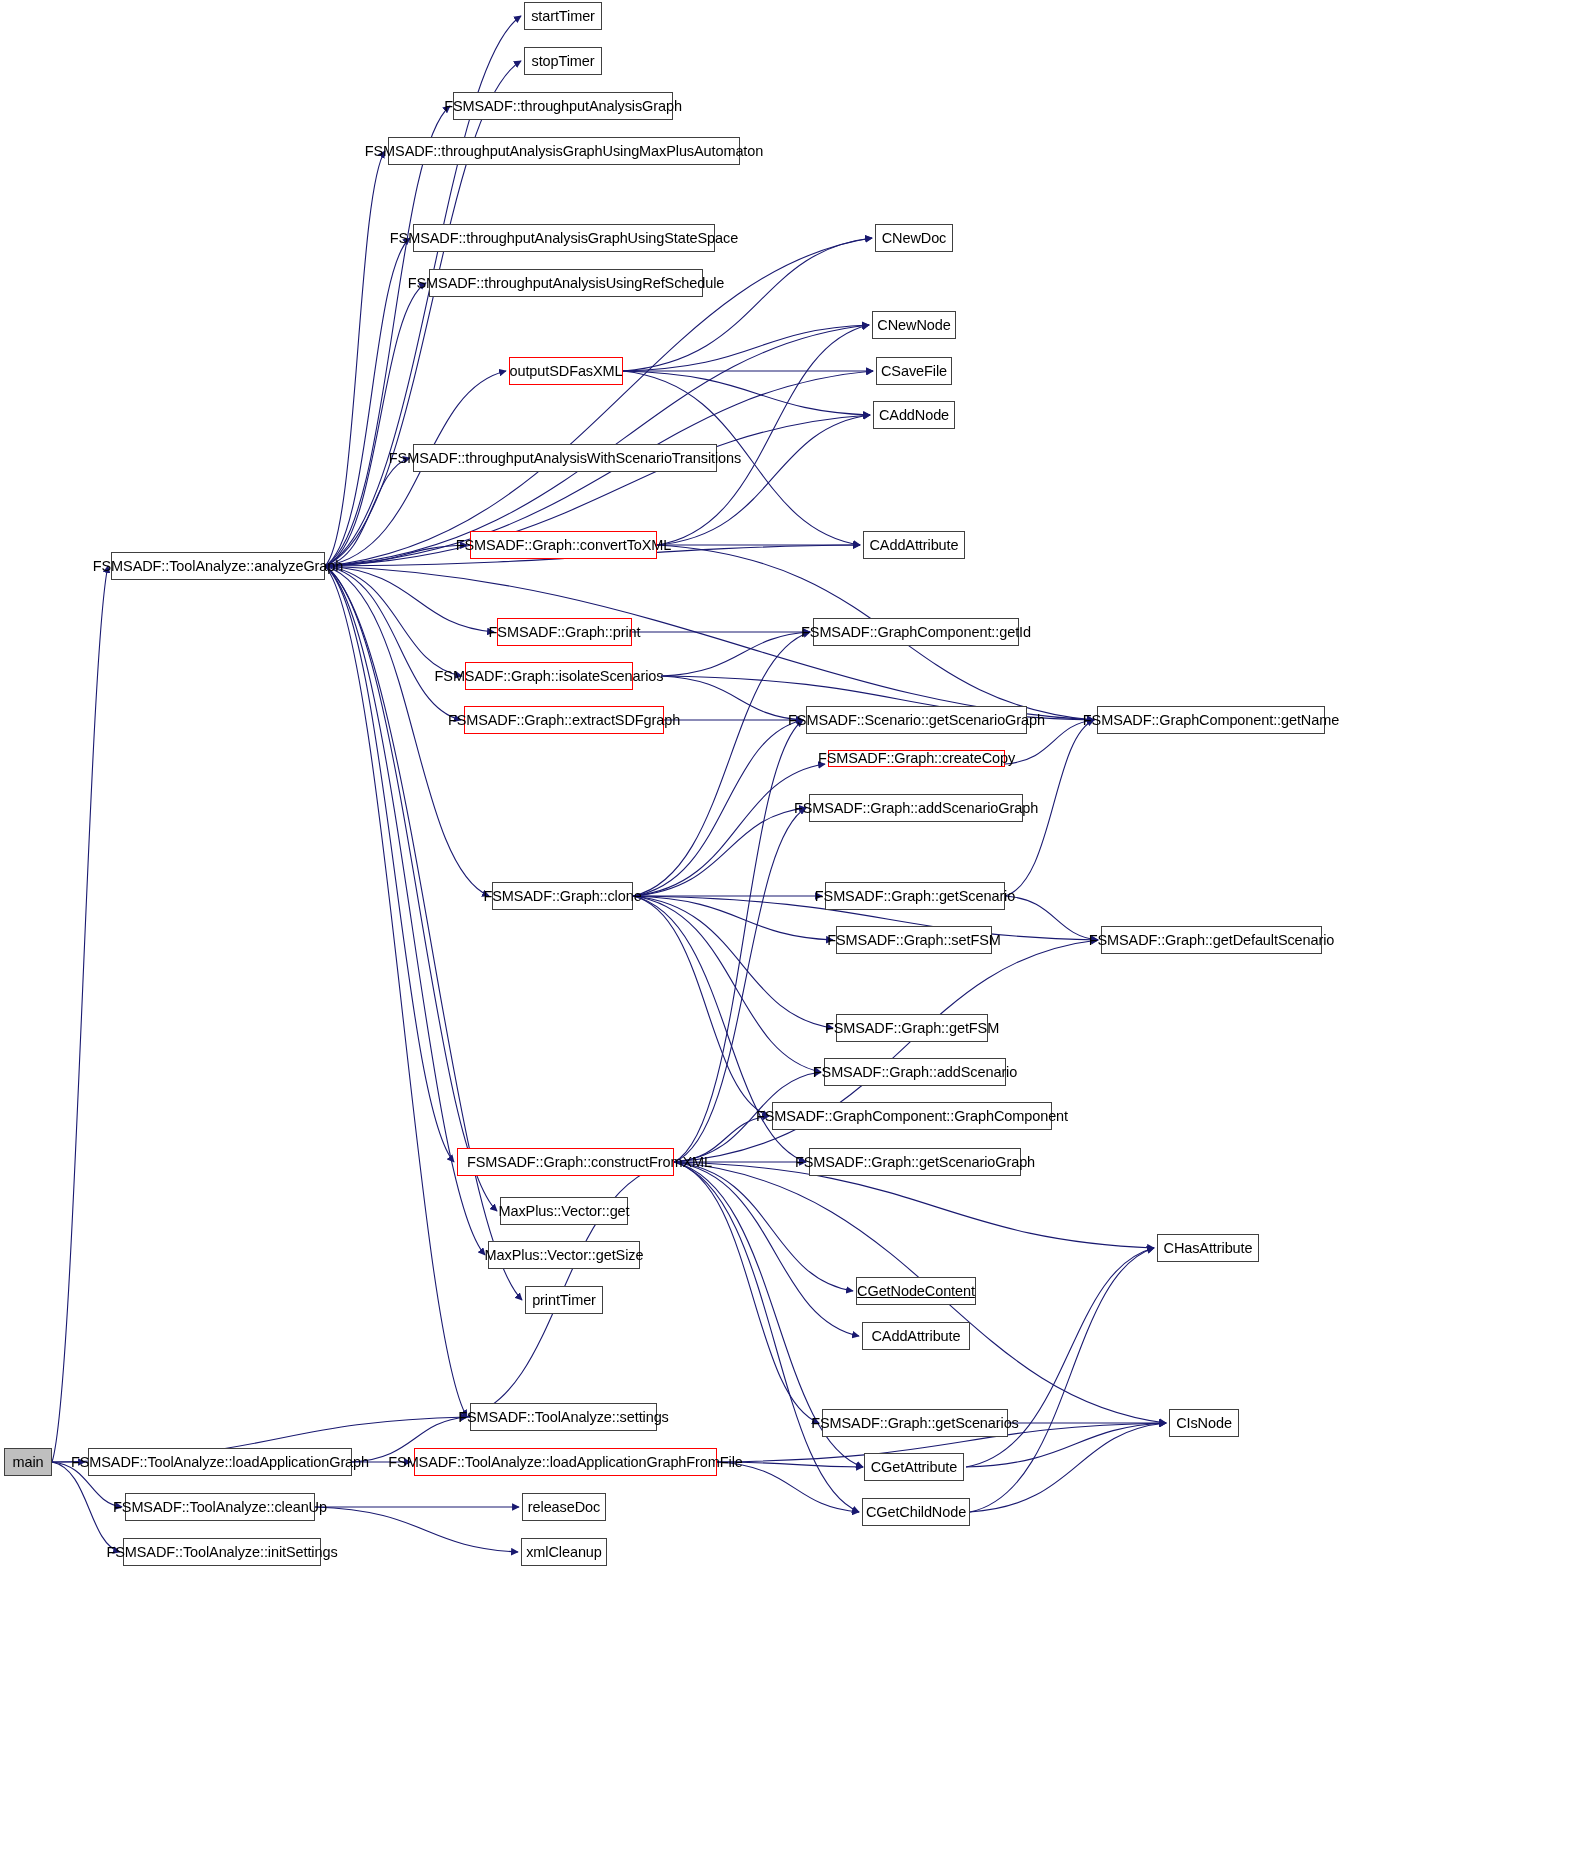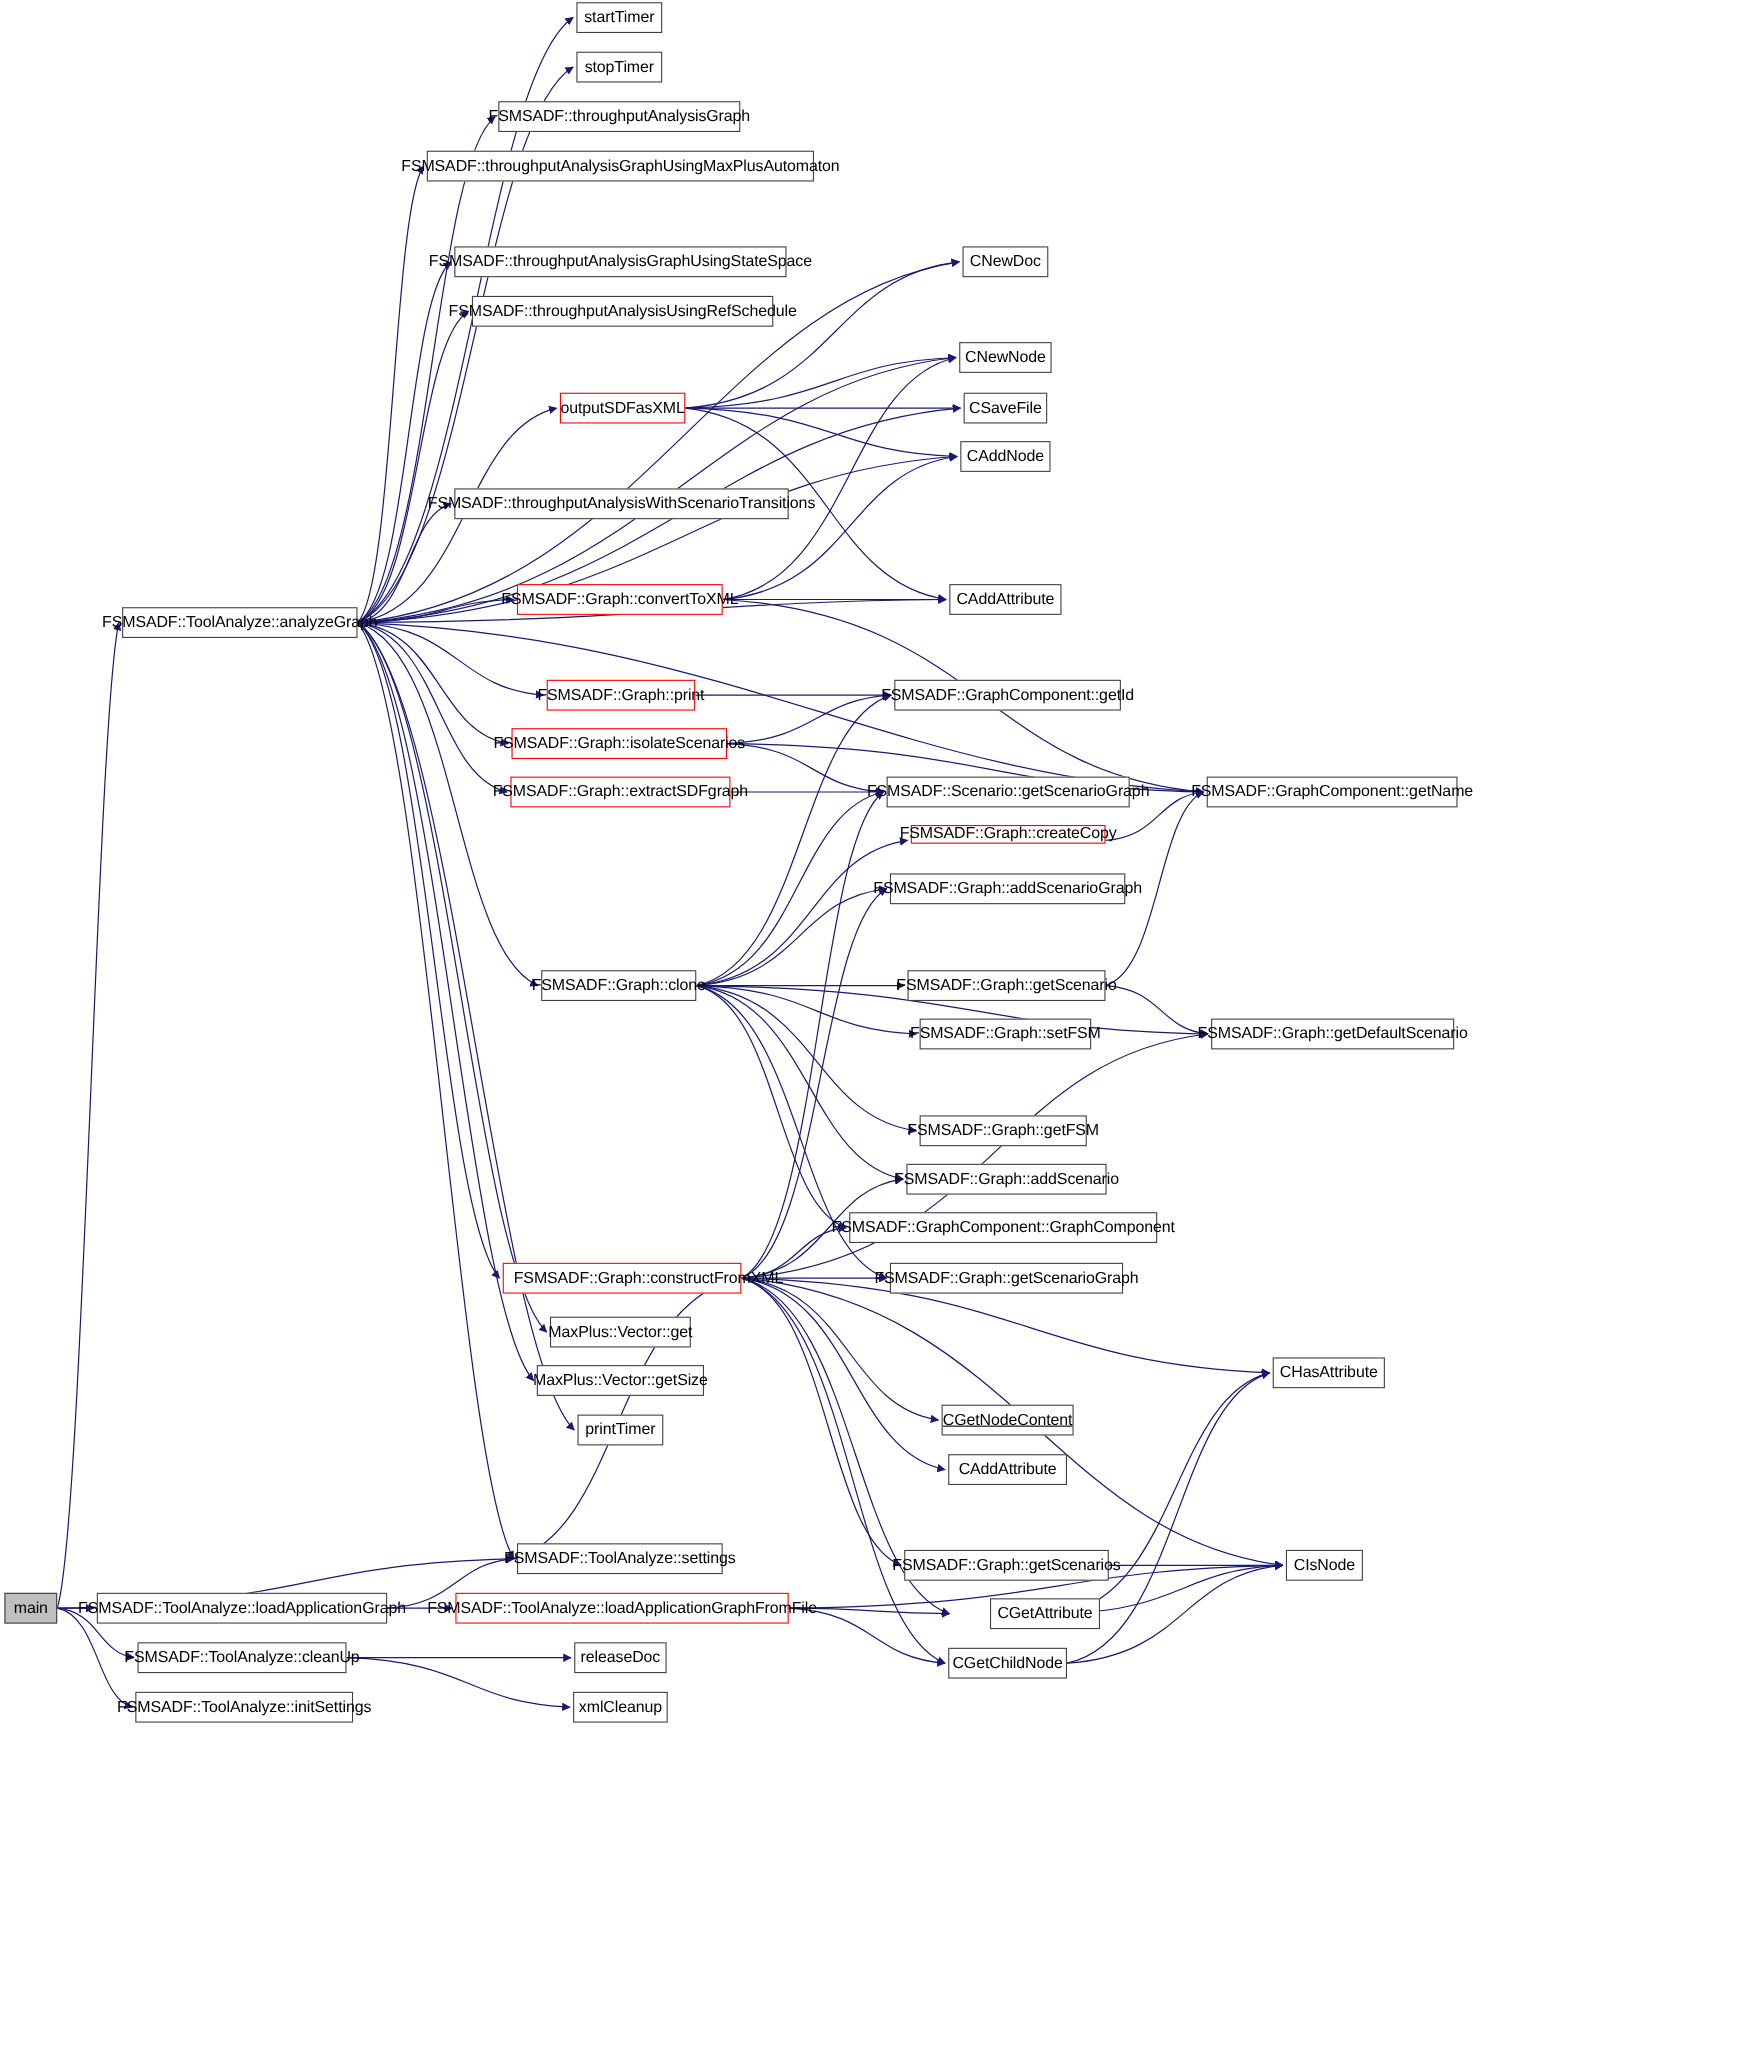--- a/index.html
+++ b/index.html
@@ -174,21 +174,21 @@
       </div>
       <div class="node" style="left: 111px; top: 552px; width: 214px; height: 28px;">
         <span class="node-label">FSMSADF::ToolAnalyze::analyzeGraph</span>
       </div>
       <div class="node red" style="left: 470px; top: 531px; width: 187px; height: 28px;">
         <span class="node-label">FSMSADF::Graph::convertToXML</span>
       </div>
       <div class="node red" style="left: 497px; top: 618px; width: 135px; height: 28px;">
         <span class="node-label">FSMSADF::Graph::print</span>
       </div>
-      <div class="node red" style="left: 465px; top: 662px; width: 196px; height: 28px;">
+      <div class="node red" style="left: 465px; top: 662px; width: 168px; height: 28px;">
         <span class="node-label">FSMSADF::Graph::isolateScenarios</span>
       </div>
       <div class="node red" style="left: 464px; top: 706px; width: 200px; height: 28px;">
         <span class="node-label">FSMSADF::Graph::extractSDFgraph</span>
       </div>
       <div class="node" style="left: 492px; top: 882px; width: 141px; height: 28px;">
         <span class="node-label">FSMSADF::Graph::clone</span>
       </div>
       <div class="node red" style="left: 457px; top: 1148px; width: 217px; height: 28px; padding-left: 48px;">
         <span class="node-label">FSMSADF::Graph::constructFromXML</span>
@@ -273,21 +273,21 @@
       </div>
       <div class="node" style="left: 856px; top: 1277px; width: 120px; height: 28px; text-decoration: underline;">
         <span class="node-label">CGetNodeContent</span>
       </div>
       <div class="node" style="left: 862px; top: 1322px; width: 108px; height: 28px;">
         <span class="node-label">CAddAttribute</span>
       </div>
       <div class="node" style="left: 822px; top: 1409px; width: 186px; height: 28px;">
         <span class="node-label">FSMSADF::Graph::getScenarios</span>
       </div>
-      <div class="node" style="left: 900px; top: 1453px; width: 100px; height: 28px;">
+      <div class="node" style="left: 864px; top: 1453px; width: 100px; height: 28px;">
         <span class="node-label">CGetAttribute</span>
       </div>
       <div class="node" style="left: 862px; top: 1498px; width: 108px; height: 28px;">
         <span class="node-label">CGetChildNode</span>
       </div>
       <div class="node" style="left: 1097px; top: 706px; width: 228px; height: 28px;">
         <span class="node-label">FSMSADF::GraphComponent::getName</span>
       </div>
       <div class="node" style="left: 1101px; top: 926px; width: 221px; height: 28px;">
         <span class="node-label">FSMSADF::Graph::getDefaultScenario</span>

